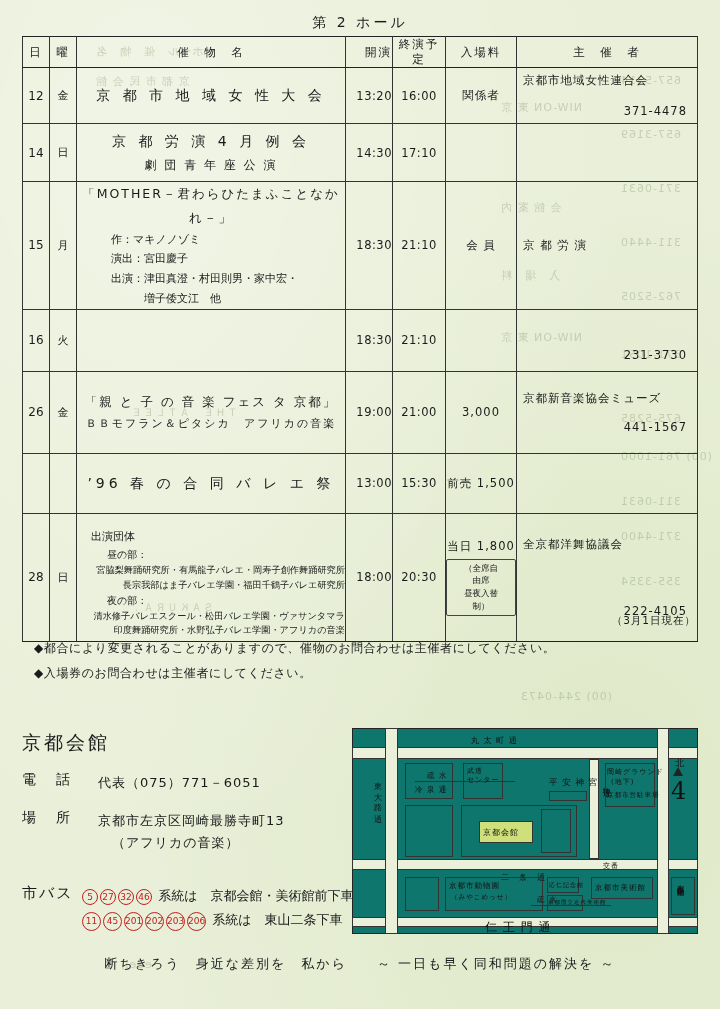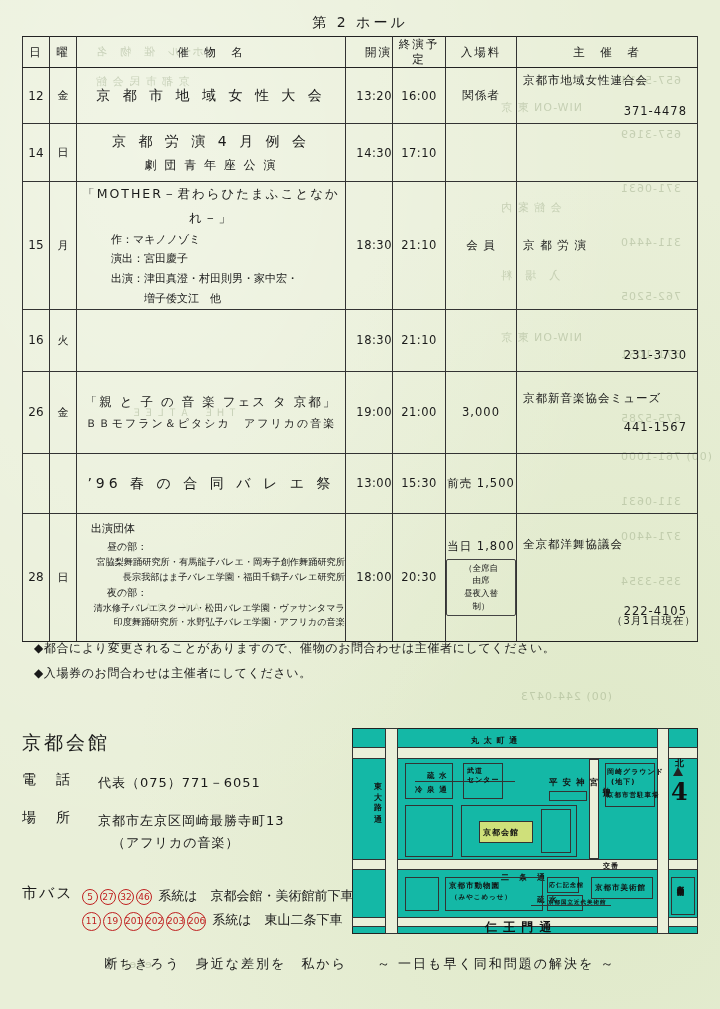--- a/index.html
+++ b/index.html
@@ -103,21 +103,21 @@
   }
   .num.wide{width:17px;height:17px;line-height:17px;font-size:9px;border-radius:50%;}
   .slogan{
     position:absolute;left:0;right:0;top:955px;text-align:center;
     font-size:13px;letter-spacing:2px;
   }
 
   
   .map{
     position:absolute;left:352px;top:728px;width:344px;height:204px;
-    border:1px solid #222;background:#14b8a6;font-weight:bold;
+    border:1px solid #222;background:#0f766e;
   }
   .map div{position:absolute;box-sizing:border-box;}
   .mroad{background:#eaf0da;border:1px solid #333;}
   .mlabel{font-size:8px;letter-spacing:1px;color:#111;}
   .mbox{border:1px solid #333;}
   .mfill{background:#dfe7cc;border:1px solid #333;}
   .mbold{font-size:8.5px;}
   .vert{writing-mode:vertical-rl;text-orientation:upright;}
 </style>
 </head>
@@ -247,21 +247,21 @@
           </td>
         <td class="c-open cell time">13:00</td>
         <td class="c-end cell time">15:30</td>
         <td class="c-fee cell fee">前売 1,500</td>
         <td class="c-org cell"></td>
       </tr>
 
       <tr class="last" style="height:128px;">
         <td class="c-day cell daynum">28</td>
         <td class="c-dow cell">日</td>
-        <td class="c-name cell" style="vertical-align:top;padding-top:6px;">
+        <td class="c-name cell" style="vertical-align:top;padding-top:14px;">
           <div class="ev-ind" style="font-size:11px;">出演団体</div>
           <div class="ev-ind" style="padding-left:30px;">昼の部：</div>
           <div class="ev-small">宮脇梨舞踊研究所・有馬龍子バレエ・岡寿子創作舞踊研究所</div>
           <div class="ev-small">長宗我部はま子バレエ学園・福田千鶴子バレエ研究所</div>
           <div class="ev-ind" style="padding-left:30px;">夜の部：</div>
           <div class="ev-small">清水修子バレエスクール・松田バレエ学園・ヴァサンタマラ</div>
           <div class="ev-small">印度舞踊研究所・水野弘子バレエ学園・アフリカの音楽</div>
         </td>
         <td class="c-open cell time">18:00</td>
         <td class="c-end cell time">20:30</td>
@@ -301,21 +301,21 @@
     </div>
   </div>
 
   <div class="bus">
     <span class="lab">市バス</span><span class="bl">
       <div>
         <span class="num">5</span><span class="num">27</span><span class="num">32</span><span class="num">46</span>
         <span>系統は　京都会館・美術館前下車</span>
       </div>
       <div>
-        <span class="num wide">11</span><span class="num wide">19</span><span class="num wide">201</span><span class="num wide">202</span><span class="num wide">203</span><span class="num wide">206</span>
+        <span class="num wide">11</span><span class="num wide">45</span><span class="num wide">201</span><span class="num wide">202</span><span class="num wide">203</span><span class="num wide">206</span>
         <span>系統は　東山二条下車</span>
       </div>
     </span>
   </div>
 
   <div class="slogan">断ちきろう　身近な差別を　私から　　～ 一日も早く同和問題の解決を ～</div>
 
   <div class="map">
 
     <div class="mroad" style="left:-1px;top:18px;width:346px;height:12px;"></div>

